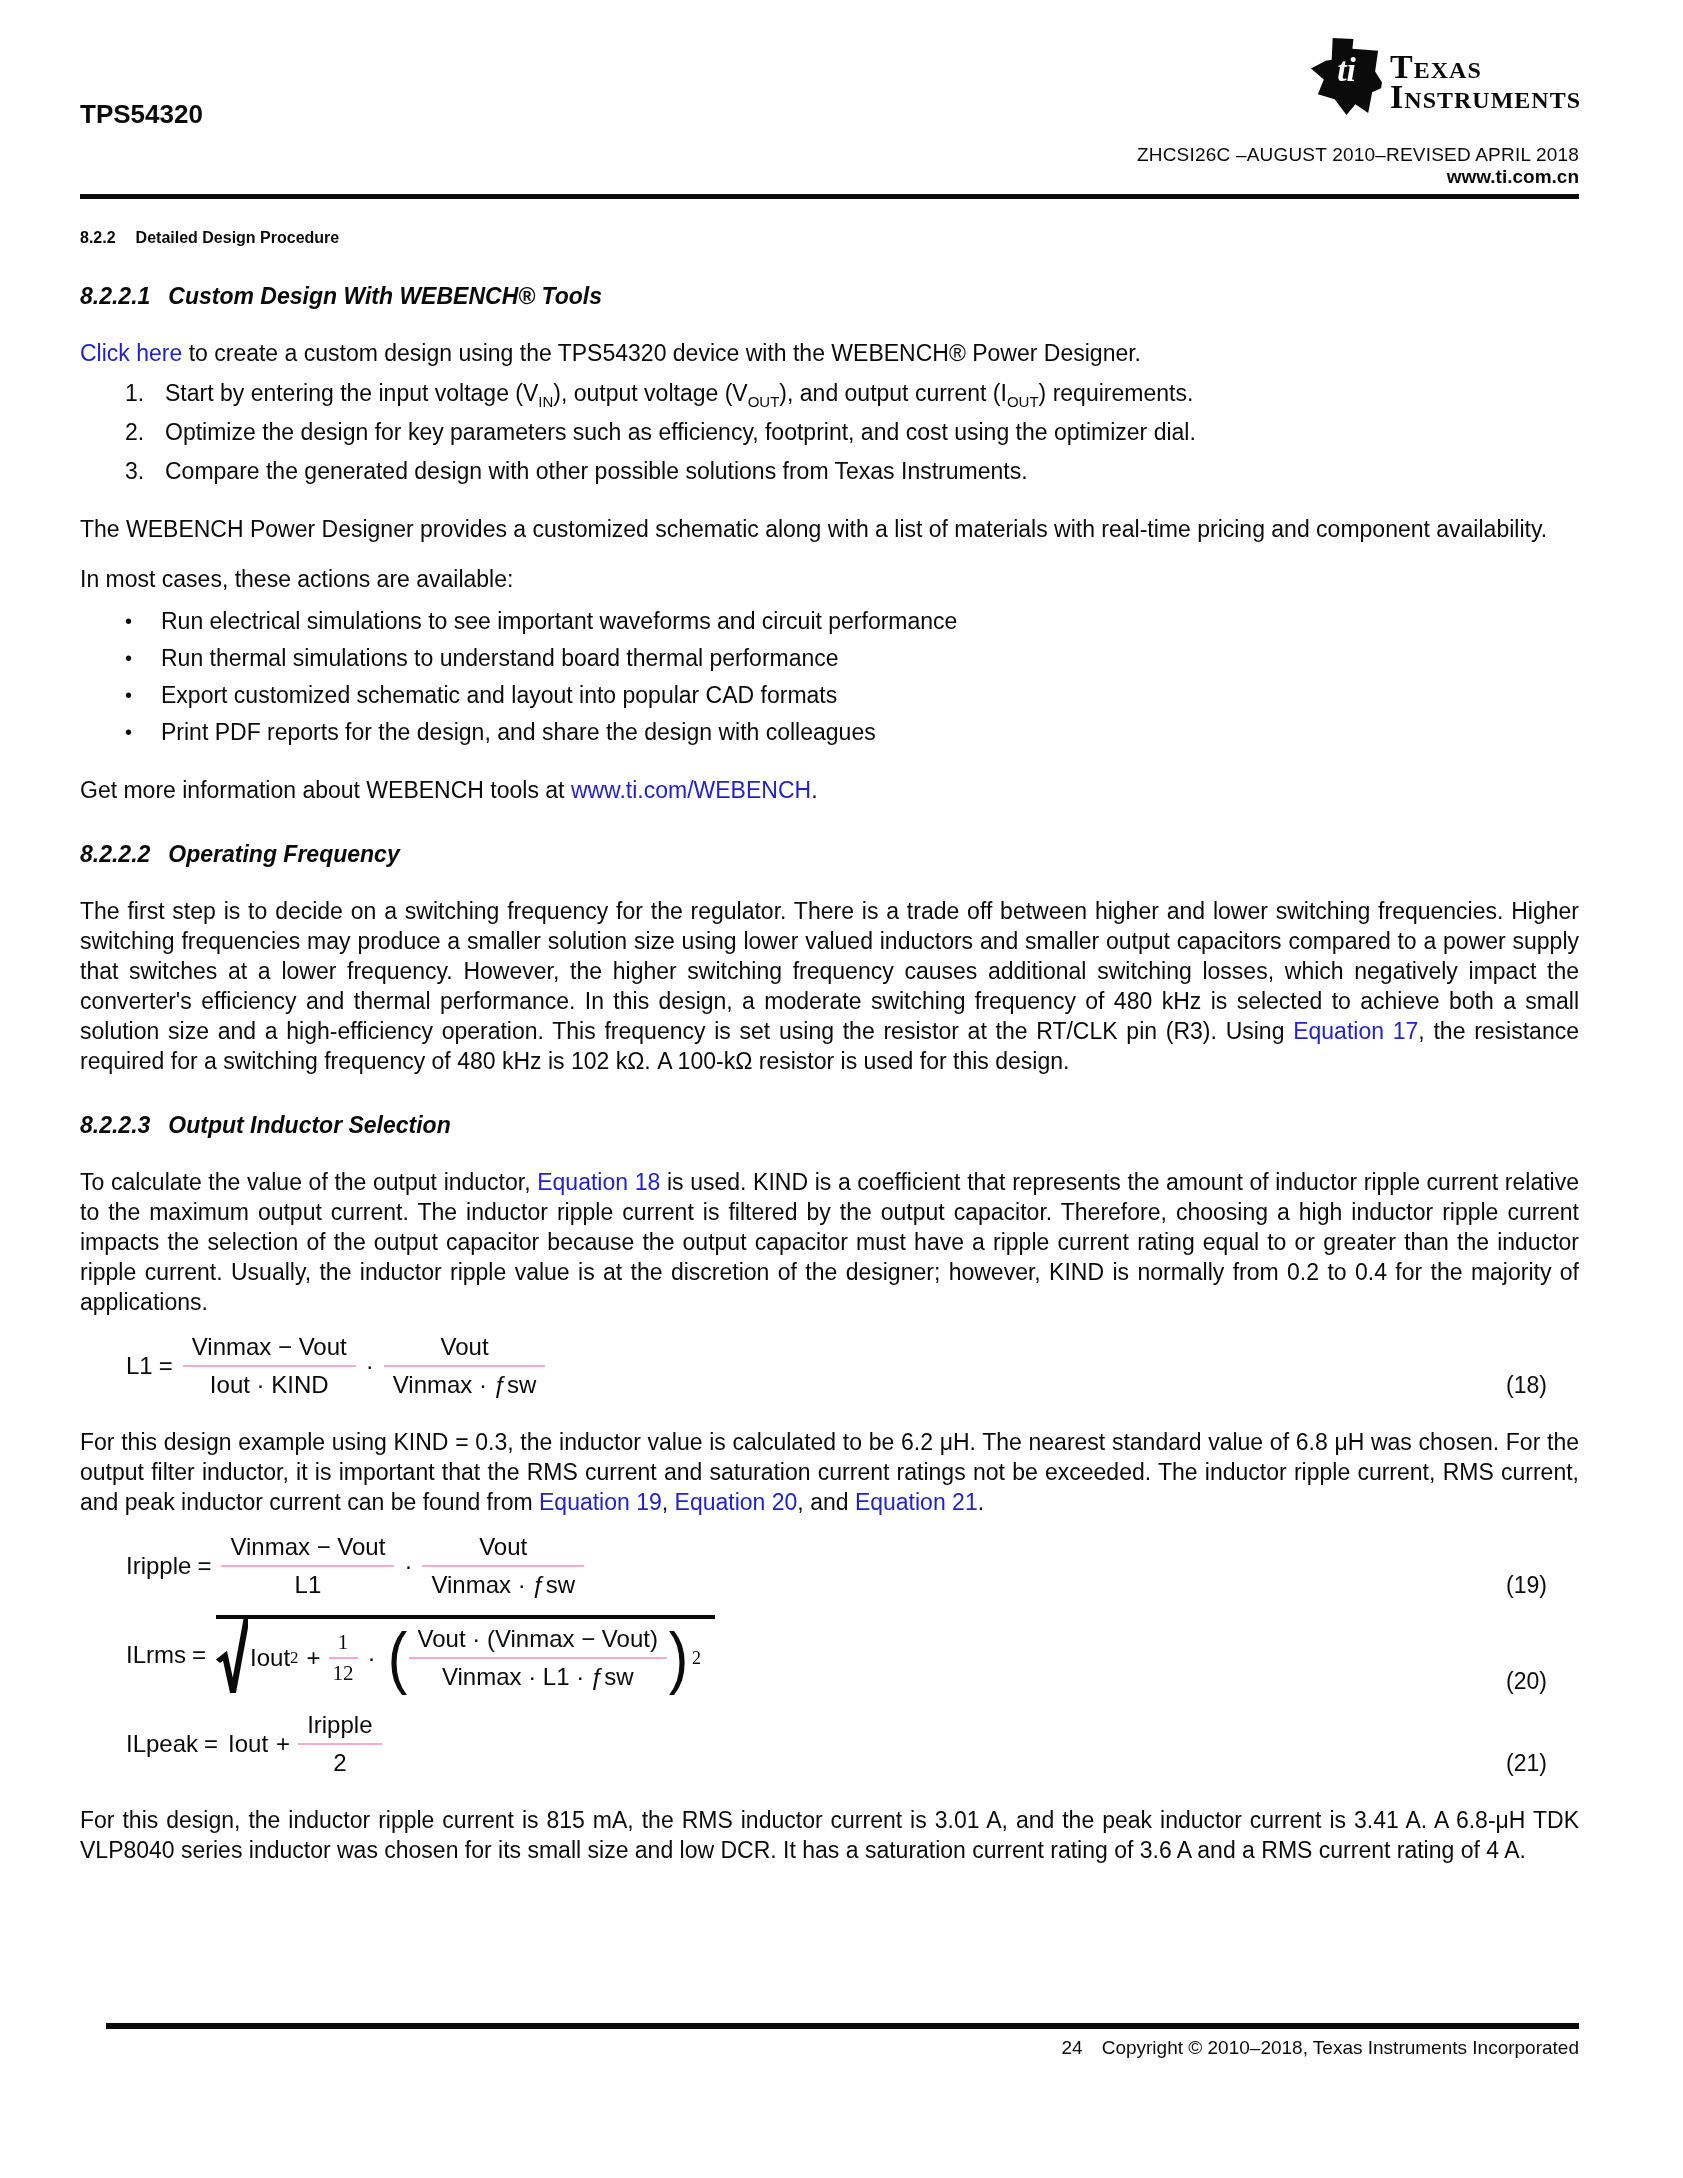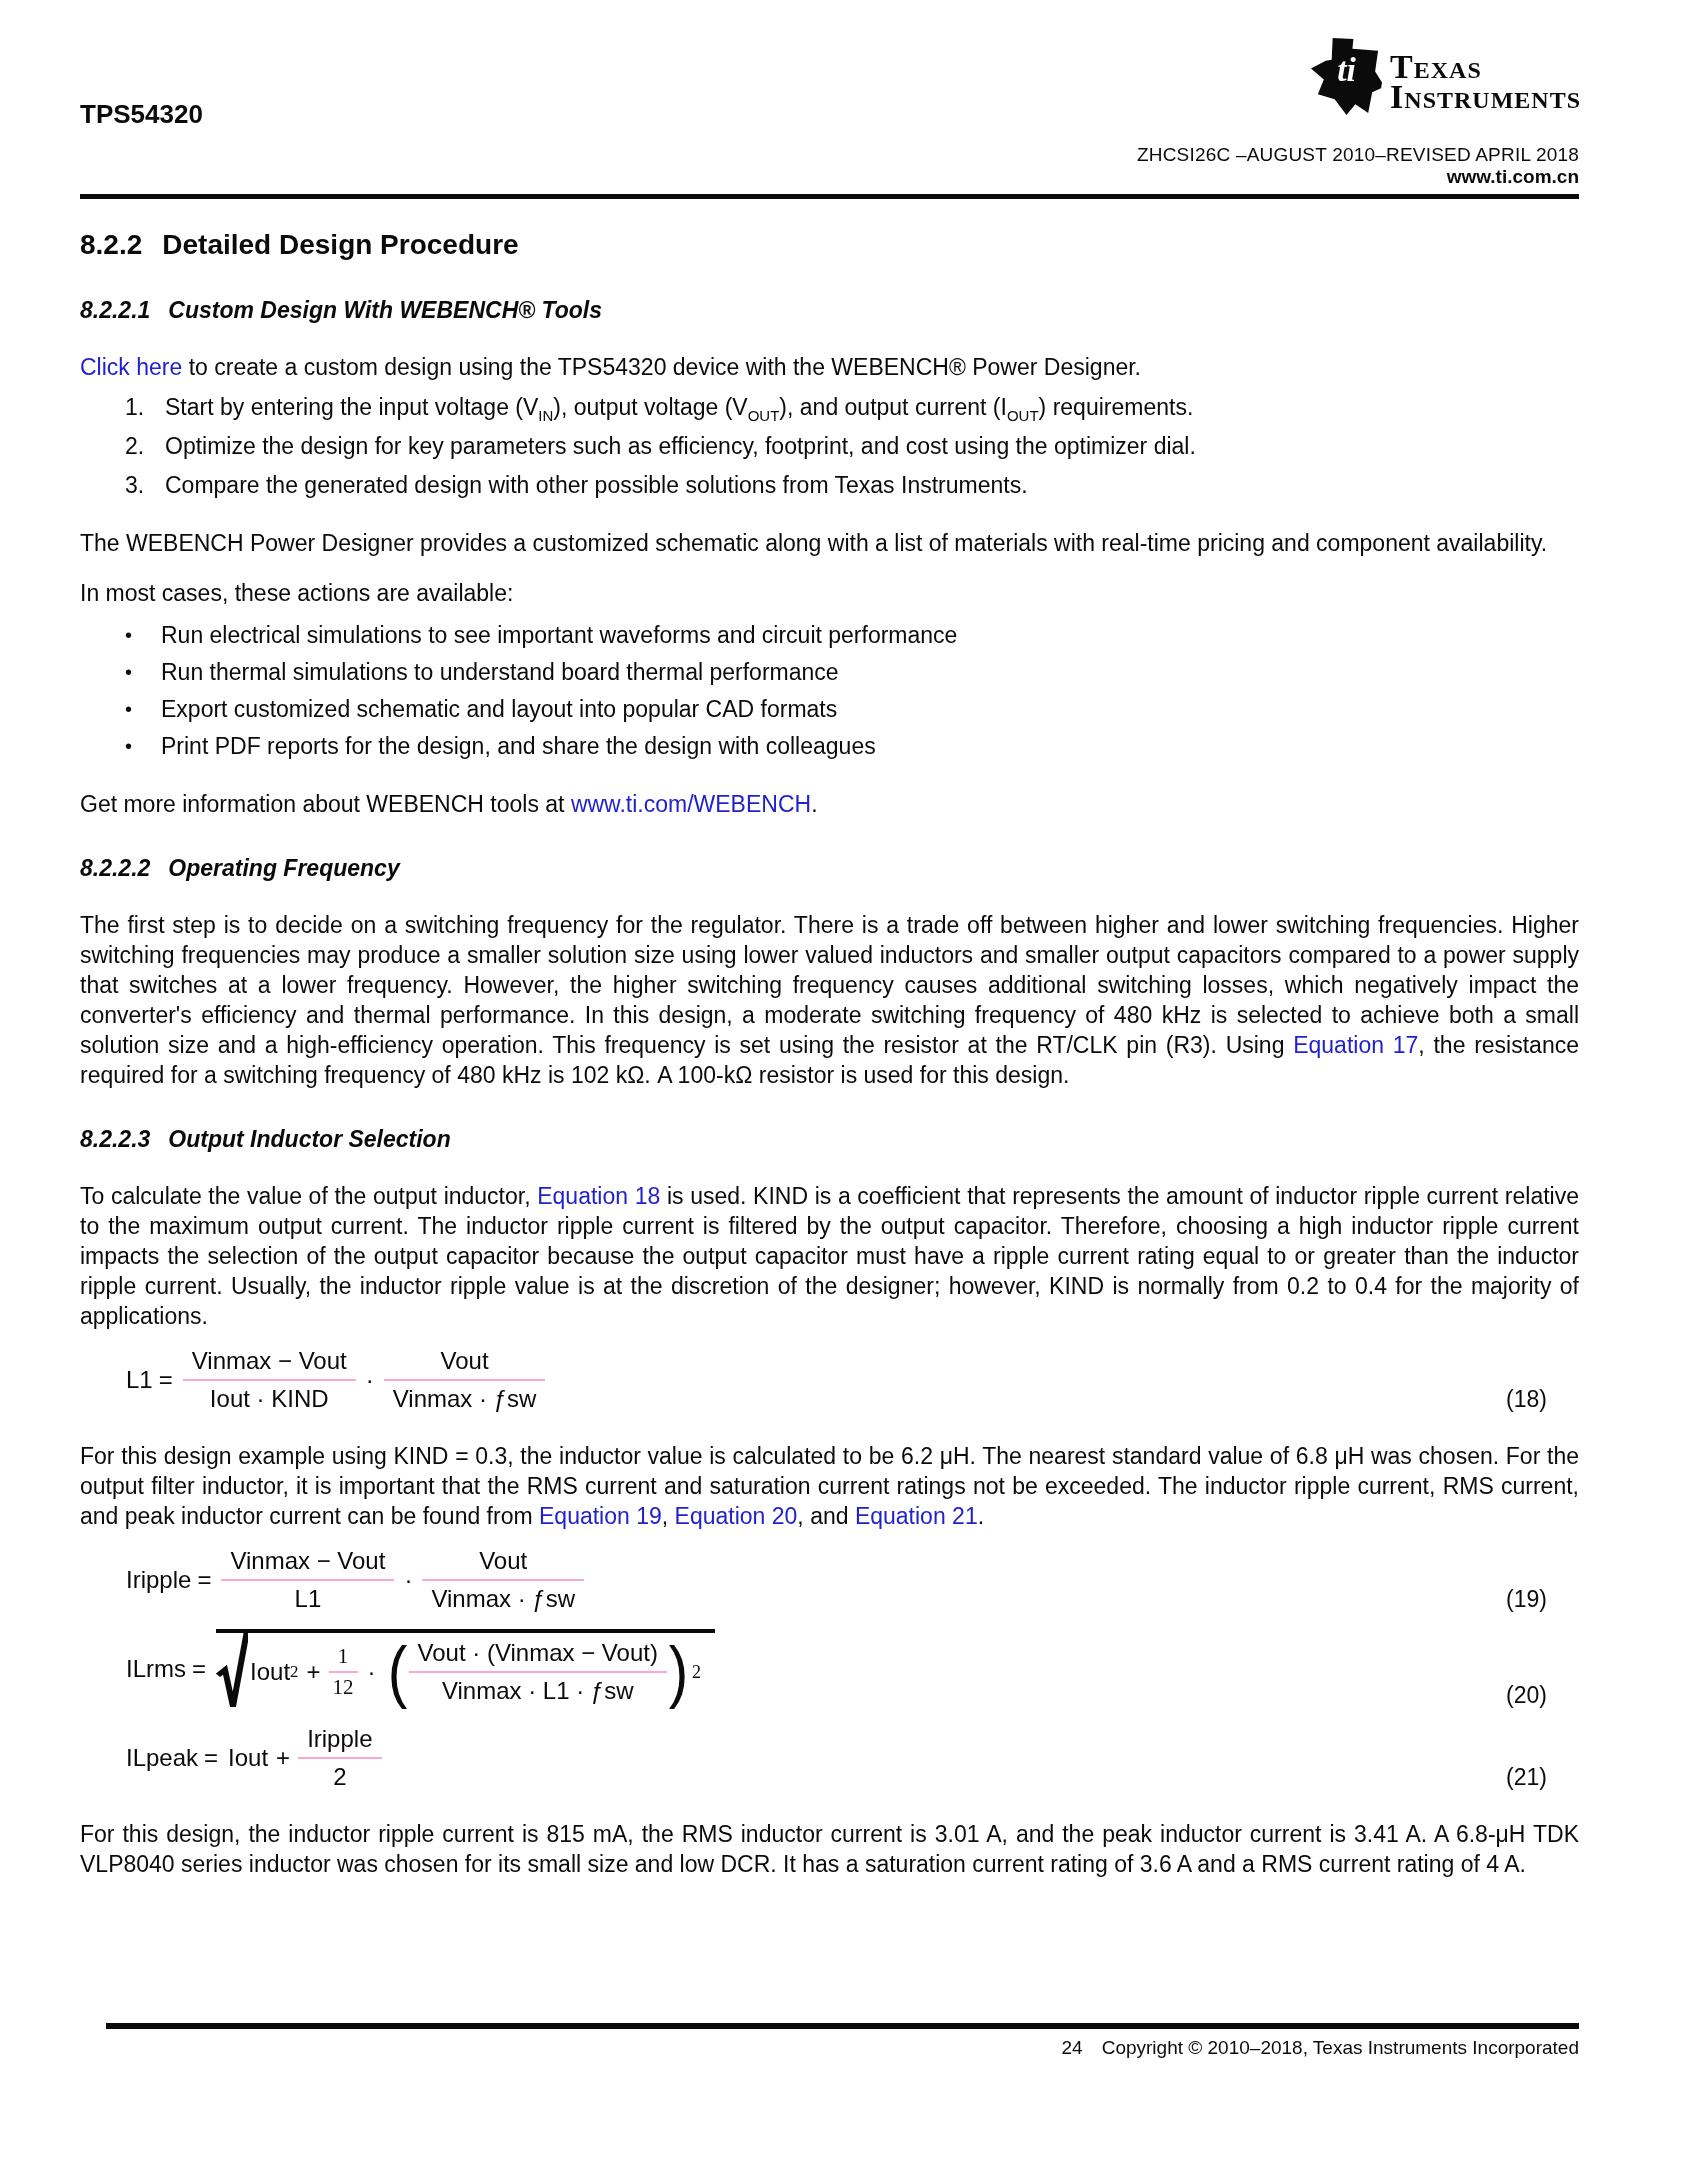--- a/index.html
+++ b/index.html
@@ -16,21 +16,21 @@
   .bug { width:75px; height:81px; margin-right:6px; }
   .logo-text { font-family:"Liberation Serif", serif; font-weight:bold; line-height:30px; margin-top:16px; }
   .logo-line { display:block; font-variant:small-caps; font-size:34px; letter-spacing:1px; }
   .part-number { padding-top:99px; font-size:26px; font-weight:bold; }
   .doc-row { display:flex; justify-content:space-between; align-items:flex-end; margin-top:14px; font-size:19px;flex-direction:column; }
   .doc-code { font-weight:500; letter-spacing:0.2px; }
   .site { font-weight:bold; color:#0b0b0b; text-decoration:none; }
   .rule { height:5px; background:#0b0b0b; margin-top:6px; }
 
   
-  .h2 { margin-top:30px; font-size:28px; font-weight:bold; }
+  .h2 { margin-top:30px; font-size:16px; font-weight:bold; }
   .h2 .snum { margin-right:20px; }
   .h3 { margin-top:36px; font-size:23px; font-weight:bold; font-style:italic; }
   .h3 .snum { margin-right:18px; }
   p.body { margin-top:28px; font-size:23px; line-height:30px; text-align:justify; }
   p.tight { margin-top:20px; }
   .link { color:#2222cc; text-decoration:none; cursor:pointer; }
 
   .olist { margin-top:10px; }
   .oli { display:flex; margin-top:9px; font-size:23px; line-height:30px; }
   .oli .mk { width:40px; margin-left:45px; flex:none; }

